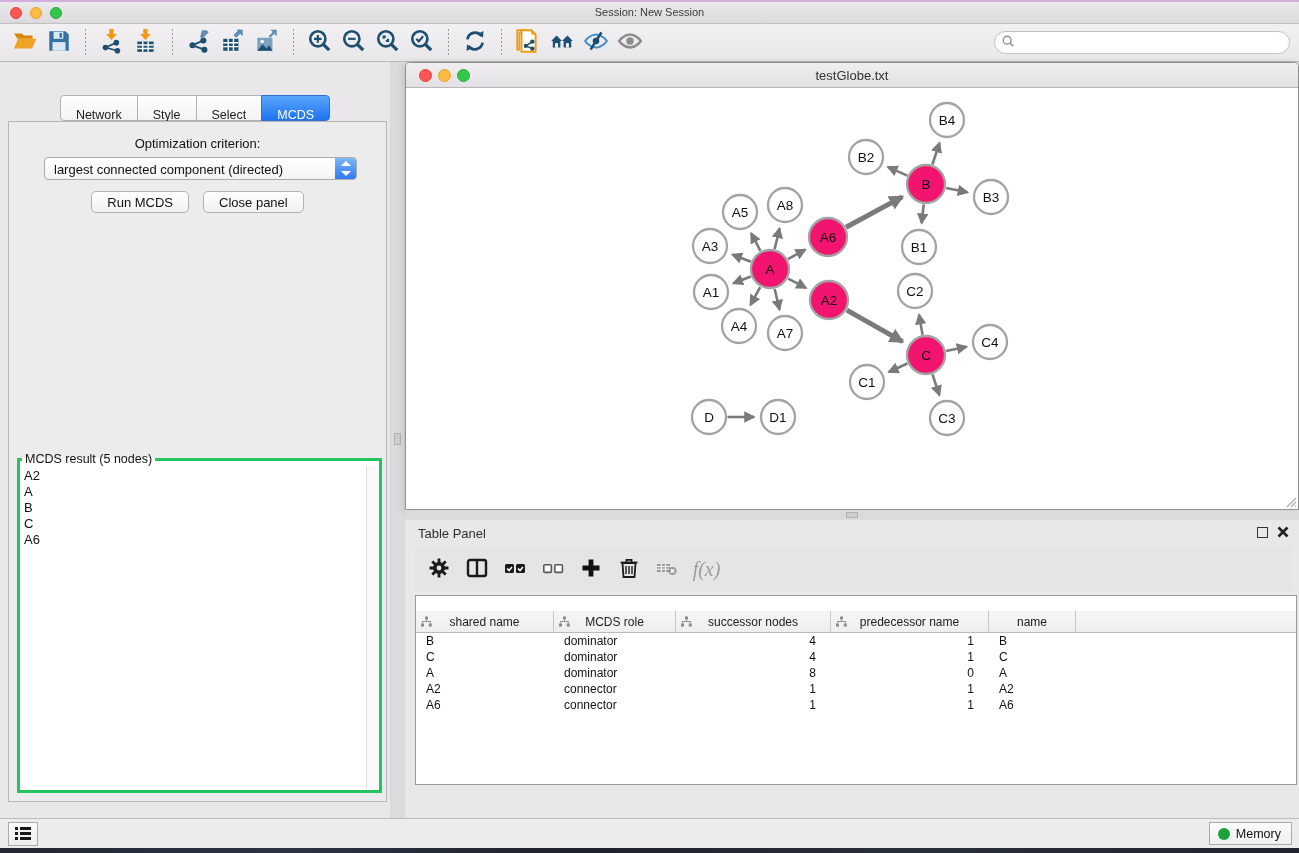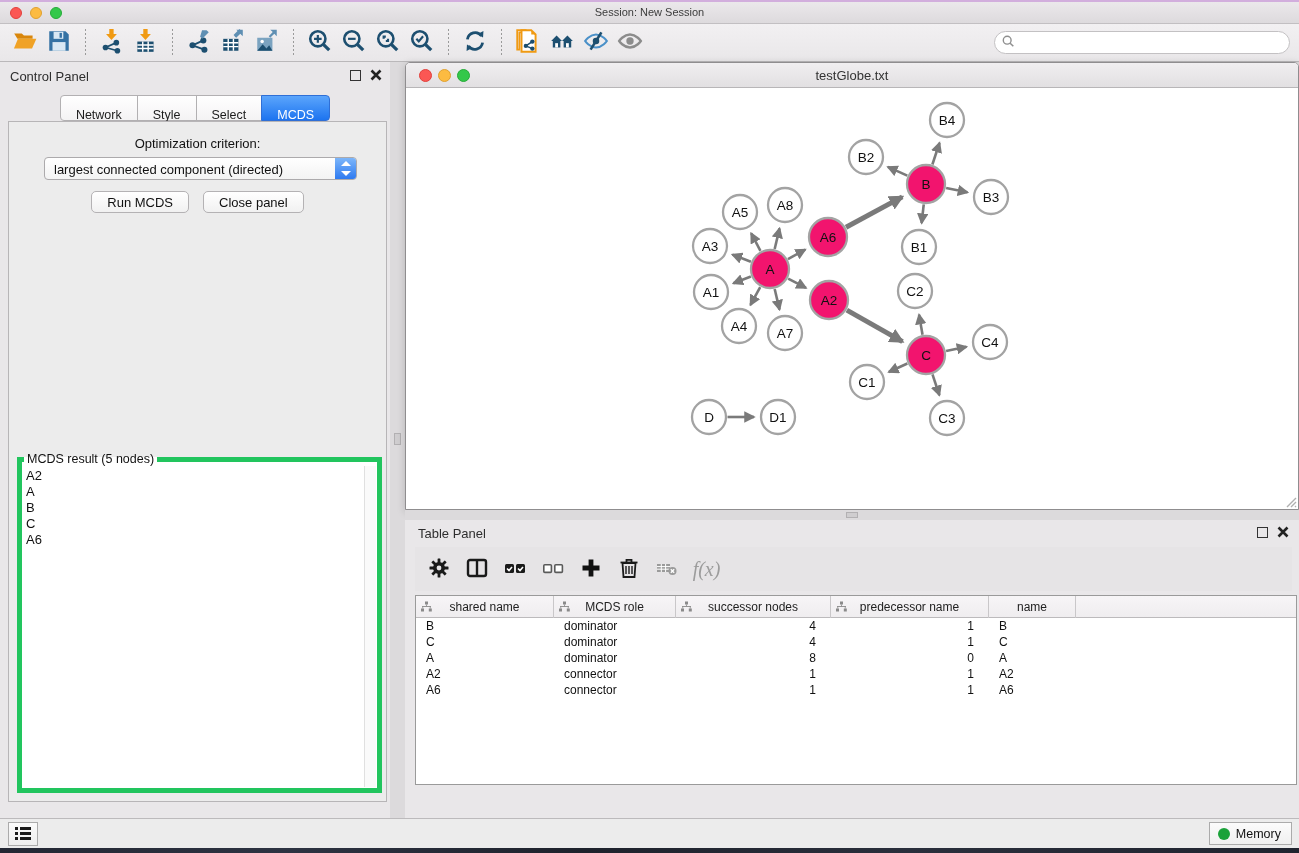--- a/index.html
+++ b/index.html
@@ -56,21 +56,21 @@
   .stepper { position:absolute; right:0; top:0; width:21px; height:21px; border-radius:0 3px 3px 0;
              background:linear-gradient(#7db6fa,#2e7af0); }
   .stepper .up, .stepper .dn { position:absolute; left:5.5px; width:0; height:0; border-left:5px solid transparent; border-right:5px solid transparent; }
   .stepper .up { top:3px; border-bottom:5px solid #fff; }
   .stepper .dn { bottom:3px; border-top:5px solid #fff; }
   .btn-row { position:absolute; left:0; top:69px; width:100%; display:flex; justify-content:center; gap:14px; }
   .mac-btn { height:22px; padding:0 15px; font-size:13px; color:#111; background:linear-gradient(#ffffff,#f1f1f1);
              border:1px solid #b4b2b4; border-radius:5px; cursor:pointer; font-family:"Liberation Sans",sans-serif; }
 
   .result-box { position:absolute; left:8px; top:330px; width:365px; height:341px;
-                border:5px solid #22c55e; background:#fff; }
+                border:3px solid #22c55e; background:#fff; }
   .result-box legend { font-size:12.5px; color:#111; padding:0 3px; margin-left:2px; background:transparent; }
   .result-list { position:absolute; left:1px; top:0px; right:13px; bottom:1px; background:#fff; padding:2px 0 0 3px; }
   .result-item { font-size:13px; line-height:16px; color:#111; }
   .result-scroll { position:absolute; top:0; right:1px; bottom:1px; width:12px; background:#fafafa; border-left:1px solid #e0e0e0; }
 
   
   .v-splitter { position:absolute; left:390px; top:62px; width:15px; height:756px; background:#dcdadc; }
   .v-splitter .knob { position:absolute; left:4px; top:371px; width:7px; height:12px; background:#cfcdcf; border:1px solid #b2b0b2; }
   .h-splitter { position:absolute; left:405px; top:510px; width:894px; height:10px; background:#dcdadc; }
   .h-splitter .knob { position:absolute; left:441px; top:2px; width:12px; height:6px; background:#cfcdcf; border:1px solid #b2b0b2; }
@@ -90,21 +90,21 @@
   
   .table-panel { position:absolute; left:405px; top:520px; width:894px; height:298px; background:#e9e7e9; }
   .tp-title { position:absolute; left:13px; top:6px; font-size:13px; color:#2e2e2e; }
   .tp-btns { position:absolute; right:10px; top:6px; display:flex; gap:9px; align-items:center; }
   .tp-toolbar { position:absolute; left:10px; top:27px; width:877px; height:44px; background:#e6e4e6;
                 display:flex; align-items:center; gap:7px; padding-left:8px; }
   .tpb { width:31px; height:34px; border:none; background:transparent; display:flex; align-items:center; justify-content:center; cursor:pointer; }
   .tpb svg { width:24px; height:24px; }
   .fx { font-family:"Liberation Serif", serif; font-style:italic; font-size:20px; color:#9c9c9c; padding-left:4px; }
   .tp-table { position:absolute; left:10px; top:75px; width:882px; height:190px; background:#fff; border:1px solid #9a9a9a; overflow:hidden; }
-  .thead { display:flex; height:22px; background:linear-gradient(#f7f5f7,#efedef); border-bottom:1px solid #bcbabc; }
+  .thead { display:flex; height:22px; background:linear-gradient(#f7f5f7,#efedef); border-bottom:1px solid #bcbabc;margin-top:15px; }
   .th { position:relative; height:22px; border-right:1px solid #c9c7c9; display:flex; align-items:center; justify-content:center;
         font-size:12px; color:#222; }
   .th .colicon { position:absolute; left:5px; top:5px; }
   .thfill { flex:1; }
   .tr { display:flex; height:16px; }
   .td { font-size:12px; color:#111; line-height:16px; padding:0 10px; white-space:nowrap; overflow:hidden; }
   .td.num { text-align:right; padding-right:15px; }
   .tp-tabs { position:absolute; left:0; top:269px; width:100%; }
 
   
@@ -272,31 +272,20 @@
     <div class="search">
       <span><svg viewBox="0 0 14 14" width="13" height="13">
             <circle cx="5.6" cy="5.6" r="4.2" fill="none" stroke="#8e8e8e" stroke-width="1.5"></circle>
             <path d="M8.8 8.8l3.4 3.4" stroke="#8e8e8e" stroke-width="1.6"></path>
           </svg></span>
       <input placeholder="" style="">
     </div>
   </div>
 
   <div class="control-panel">
-    <div class="cp-header">
-      <span class="cp-title">Control Panel</span>
-      <span class="panel-btns">
-        <span class="float-ic"></span>
-        <span class="close-ic">
-            <svg viewBox="0 0 12 12">
-              <path d="M1.5 1.5l9 9M10.5 1.5l-9 9" stroke="#222" stroke-width="2.6"></path>
-            </svg>
-          </span>
-      </span>
-    </div>
     <div class="cp-tabs seg-tabs" id="cp-tabs">
         <button class="seg-tab">Network</button>
         <button class="seg-tab">Style</button>
         <button class="seg-tab">Select</button>
         <button class="seg-tab active">MCDS</button>
       </div>
     <div class="cp-body">
       <div class="opt-label">Optimization criterion:</div>
       <div class="dropdown">
         <span class="dval">largest connected component (directed)</span>

